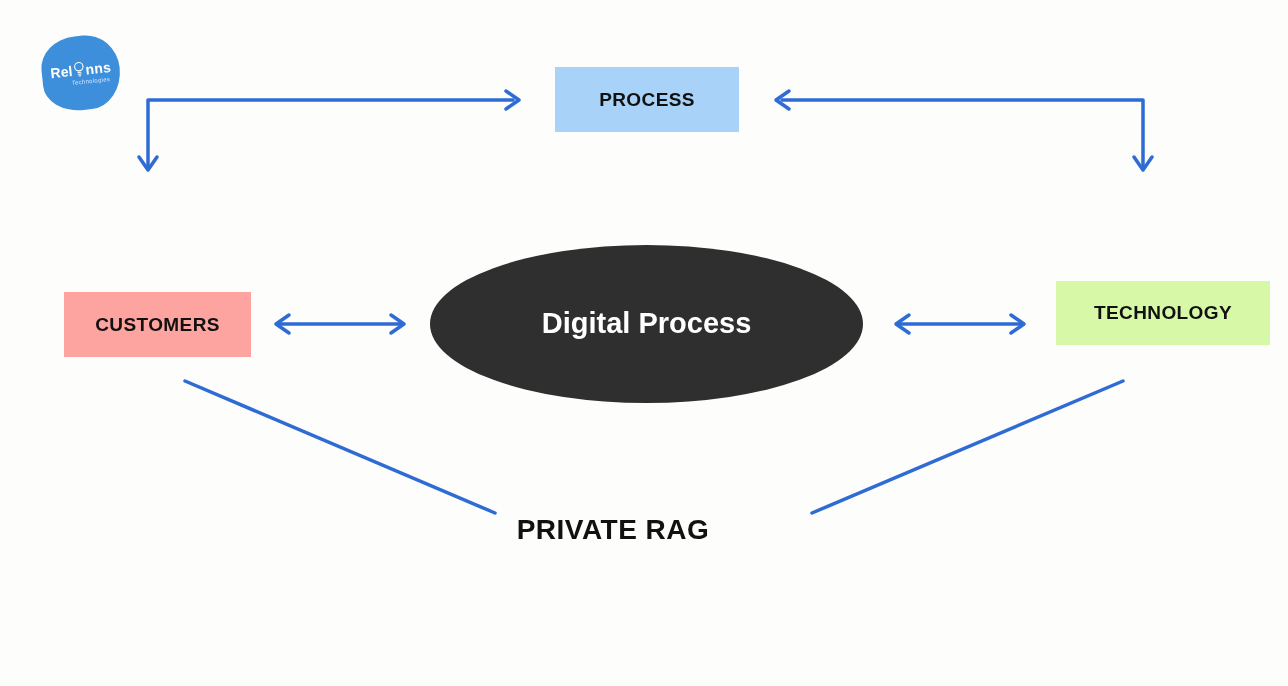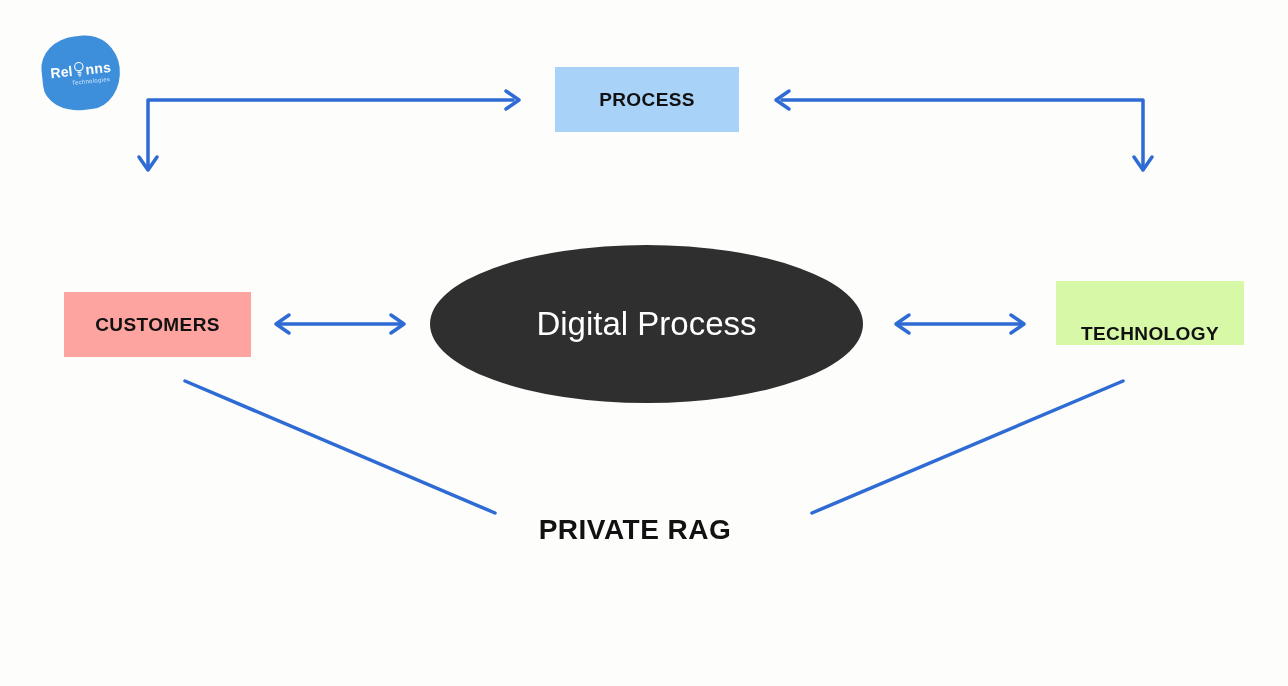--- a/index.html
+++ b/index.html
@@ -76,47 +76,47 @@
     display: flex;
     align-items: center;
     justify-content: center;
     font-size: 19px;
     font-weight: 600;
     letter-spacing: 0.4px;
     color: var(--color-label_text, #111111);
   }
   .node-process    { left: 555px; top: 67px;  width: 184px; height: 65px; }
   .node-customers  { left: 64px;  top: 292px; width: 187px; height: 65px; }
-  .node-technology { left: 1056px; top: 281px; width: 188px; height: 64px; align-items: flex-end; }
+  .node-technology { left: 1056px; top: 281px; width: 214px; height: 64px; }
 
   
   .center-ellipse {
     position: absolute;
     left: 430px;
     top: 245px;
     width: 433px;
     height: 158px;
     border-radius: 50%;
     background: var(--color-ellipse, #2f2f2f);
     color: var(--color-ellipse_text, #ffffff);
     display: flex;
     flex-direction: column;
     align-items: center;
     justify-content: center;
     text-align: center;
-    font-size: 33px;
-    font-weight: 400;
+    font-size: 29px;
+    font-weight: 700;
     line-height: 1.22;
     gap: 44px;
   }
 
   
   .caption {
     position: absolute;
-    left: 635px;
+    left: 613px;
     top: 514px;
     transform: translateX(-50%);
     font-size: 28px;
     font-weight: 700;
     letter-spacing: 0.5px;
     color: var(--color-label_text, #111111);
     white-space: nowrap;
   }
 </style>
 </head>

